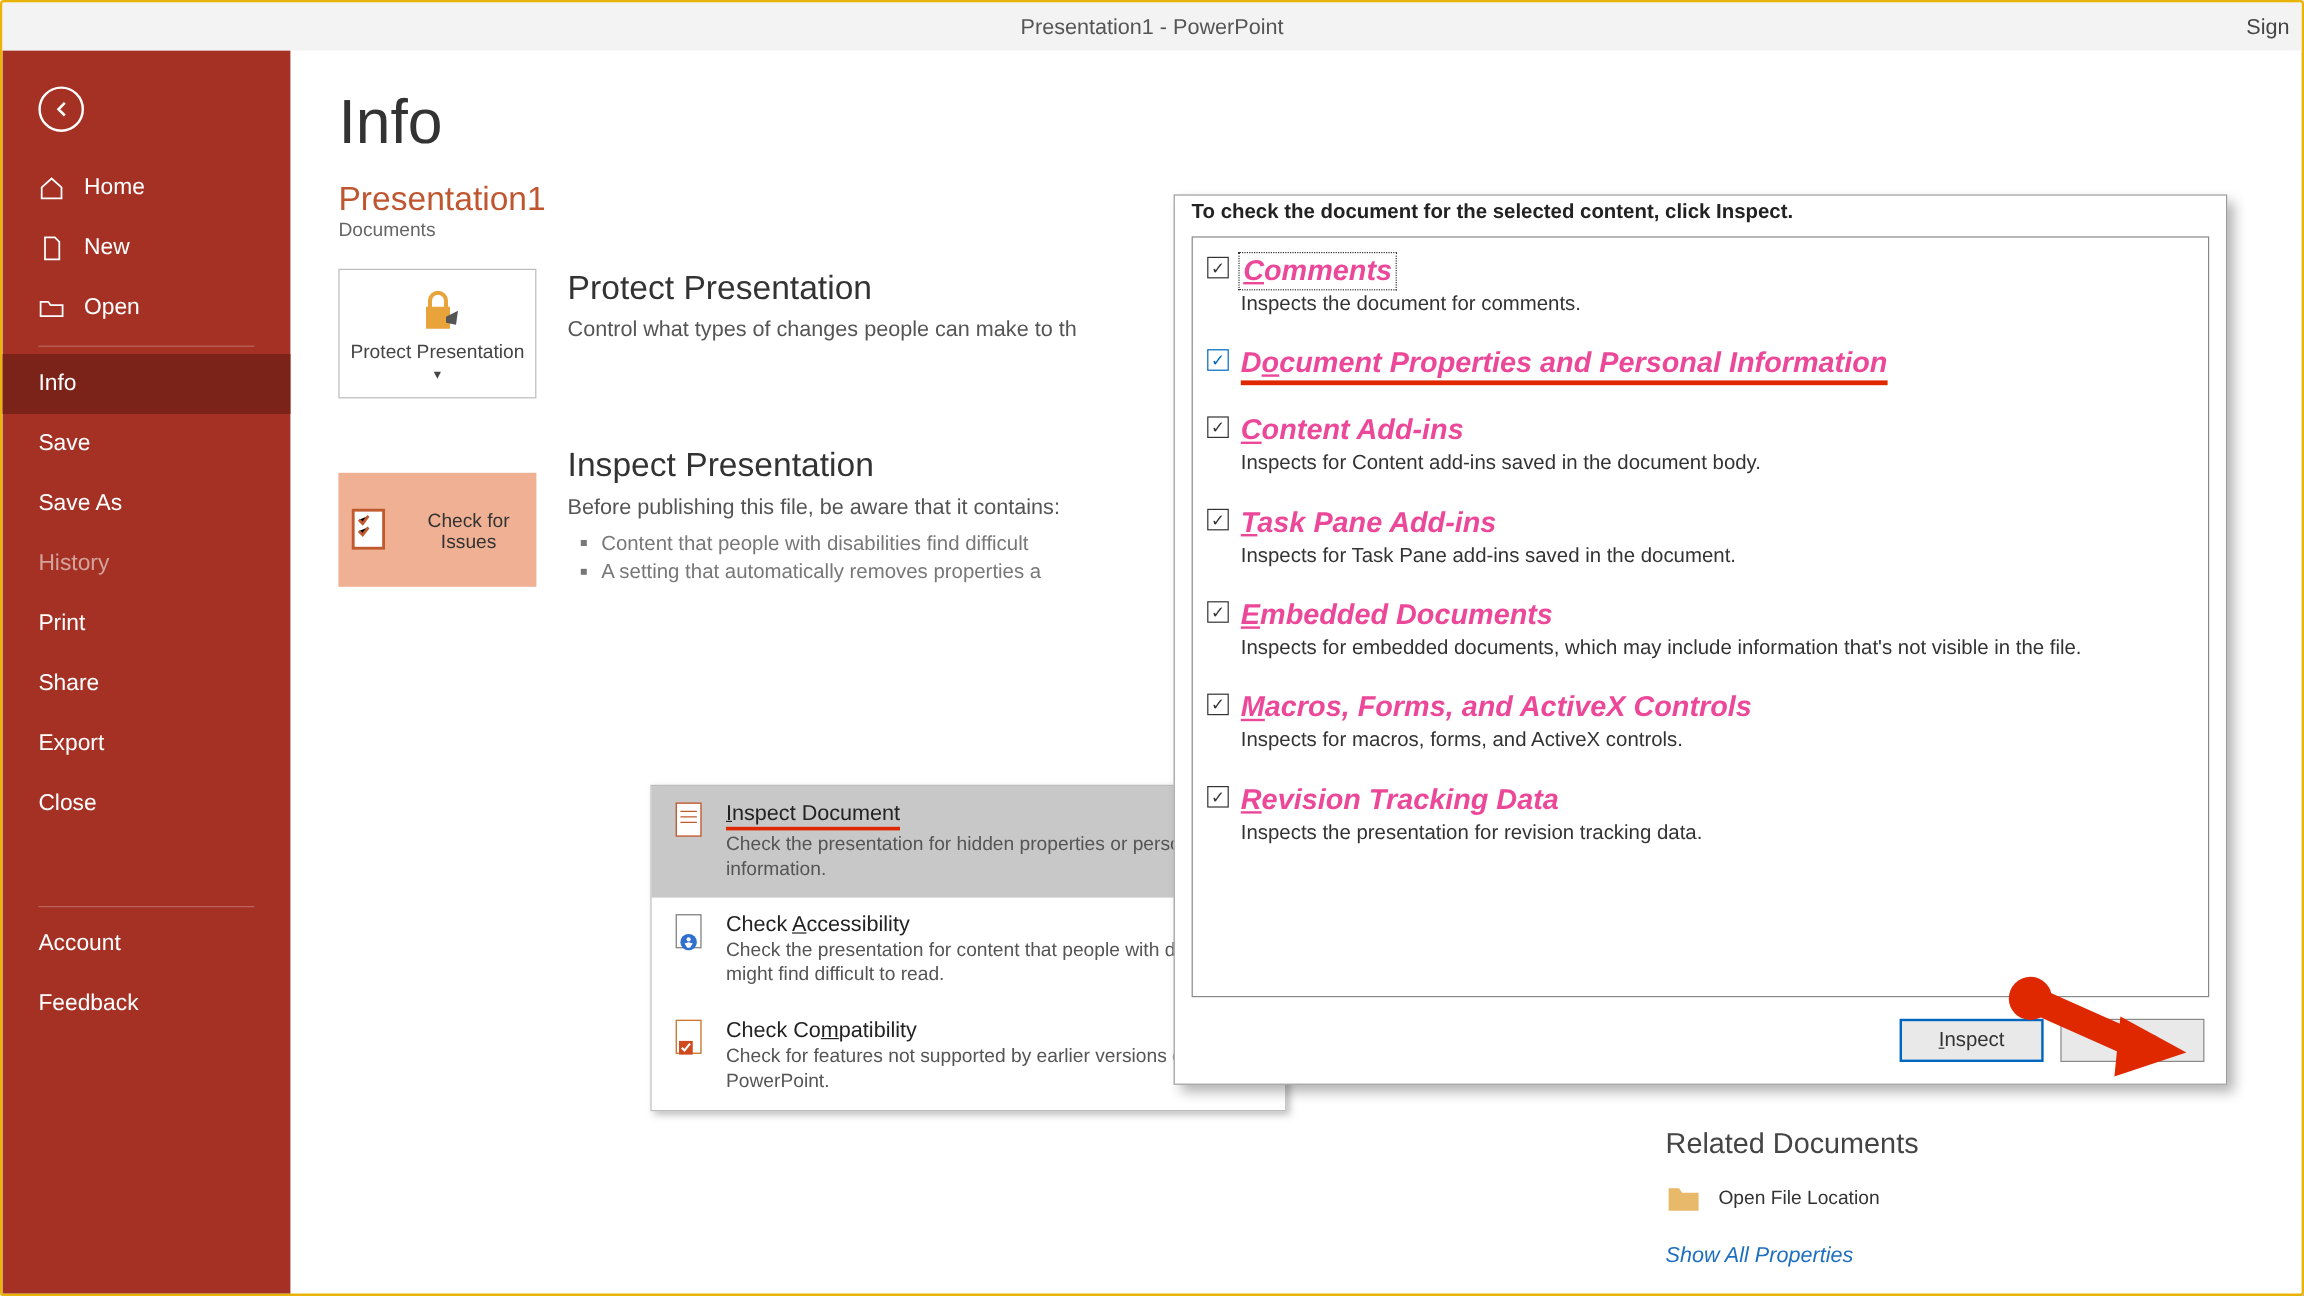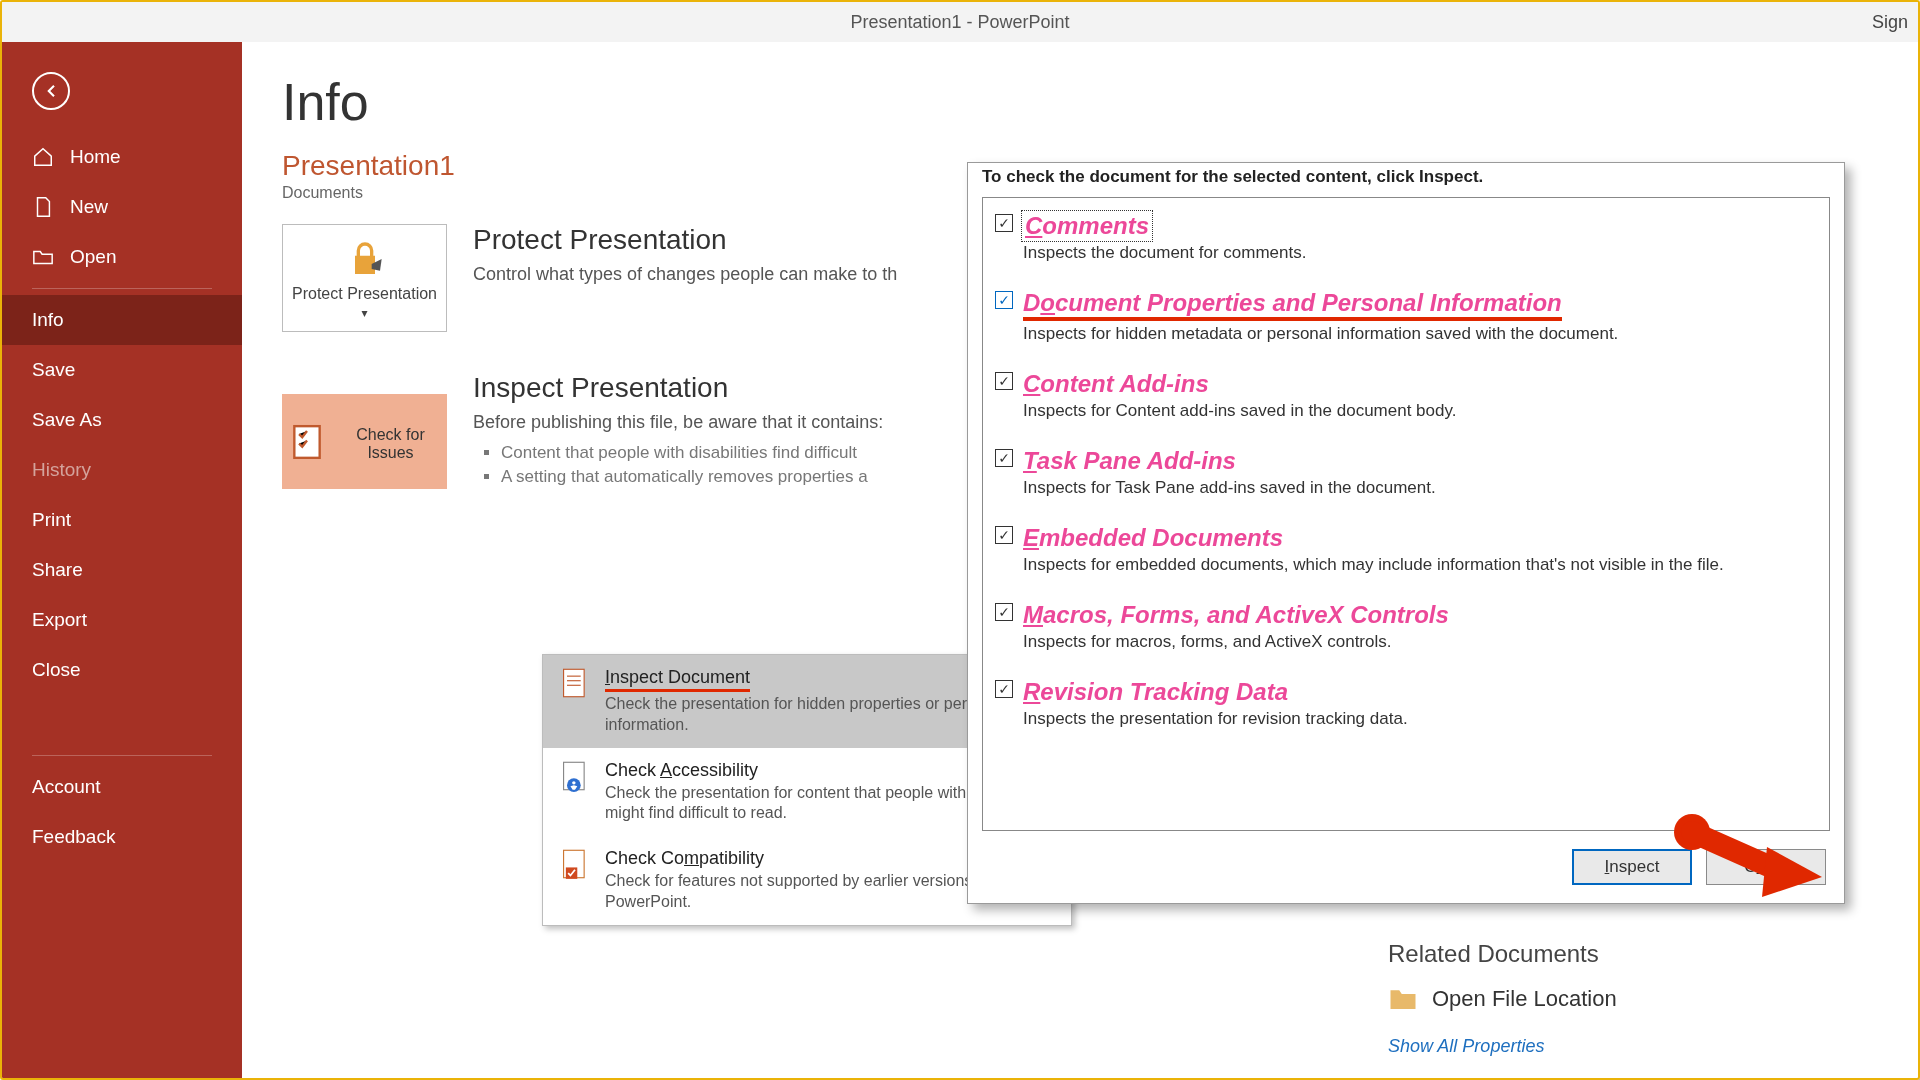--- a/index.html
+++ b/index.html
@@ -83,21 +83,21 @@
   .dd-ico { width: 32px; height: 32px; flex-shrink:0; display:flex; align-items:center; justify-content:center;}
   .dd-title { font-size: 18px; color: #222; }
   .dd-title .u { text-decoration: underline; }
   .dd-desc { font-size: 16px; color: #555; line-height:1.3; margin-top:2px;}
   .red-under { display:inline-block; border-bottom: 3px solid #e02800; padding-bottom:1px;}
   
   .hiddenlink { color:#c0563a; text-decoration: underline; font-size:18px; position:absolute; left:835px; top:627px;}
   
   
   .dialog {
-    position: absolute; top: 120px; right: 73px; width: 878px; height: 742px;
+    position: absolute; top: 120px; right: 62px; width: 878px; height: 742px;
     background: #fff; border: 1px solid #9a9a9a; box-shadow: 6px 6px 10px rgba(0,0,0,.3);
     z-index: 10; display:flex; flex-direction:column;
   }
   .dlg-instr { padding: 4px 14px 10px; font-size: 17px; font-weight: 600; color: #222;}
   .dlg-list {
     margin: 0 14px; border: 1px solid #888; flex:1; overflow-y: scroll;
     padding: 4px 10px 4px 6px;
   }
   .chk-row { padding: 10px 6px 14px;}
   .chk-row + .chk-row {  }
@@ -121,21 +121,21 @@
     font-size: 17px; cursor:pointer; display:flex; align-items:center; justify-content:center;
   }
   .dlg-btn.primary { border: 2px solid #0067c0; background:#e9e9e9;}
   .dlg-btn .u { text-decoration: underline;}
   
   
   .arrow { position:absolute; z-index: 20; pointer-events:none;}
   
   .related { position:absolute; right: 170px; top: 898px; width: 360px;}
   .related h3 { font-size: 24px; color:#444; font-weight:400; margin-bottom:18px;}
-  .related .folder-row { display:flex; align-items:center; gap:14px; font-size:22px; color:#333; cursor:pointer; margin-bottom: 24px;}
+  .related .folder-row { display:flex; align-items:center; gap:14px; font-size:16px; color:#333; cursor:pointer; margin-bottom: 24px;}
   .related .show-all { color:#1e6fbf; font-size:18px; cursor:pointer;font-style:italic;}
   
   
   .dlg-list::-webkit-scrollbar { width: 20px; }
   .dlg-list::-webkit-scrollbar-track { background: #f0f0f0; }
   .dlg-list::-webkit-scrollbar-thumb { background: #c4c4c4; }
 </style>
 </head>
 <body>
 
@@ -300,21 +300,20 @@
               <span class="chk-label dotted"><span class="u">C</span><span>omments</span></span>
             </div>
             <div class="chk-desc">Inspects the document for comments.</div>
           </div>
 
           <div class="chk-row">
             <div class="chk-top">
               <span class="chk-box blue">✓</span>
               <span class="chk-label"><span class="big-red-under"><span>D</span><span class="u">o</span><span>cument Properties and Personal Information</span></span></span>
             </div>
-            <div class="chk-desc">Inspects for hidden metadata or personal information saved with the document.</div>
           </div>
 
           <div class="chk-row">
             <div class="chk-top">
               <span class="chk-box">✓</span>
               <span class="chk-label"><span class="u">C</span><span>ontent Add-ins</span></span>
             </div>
             <div class="chk-desc">Inspects for Content add-ins saved in the document body.</div>
           </div>
 

